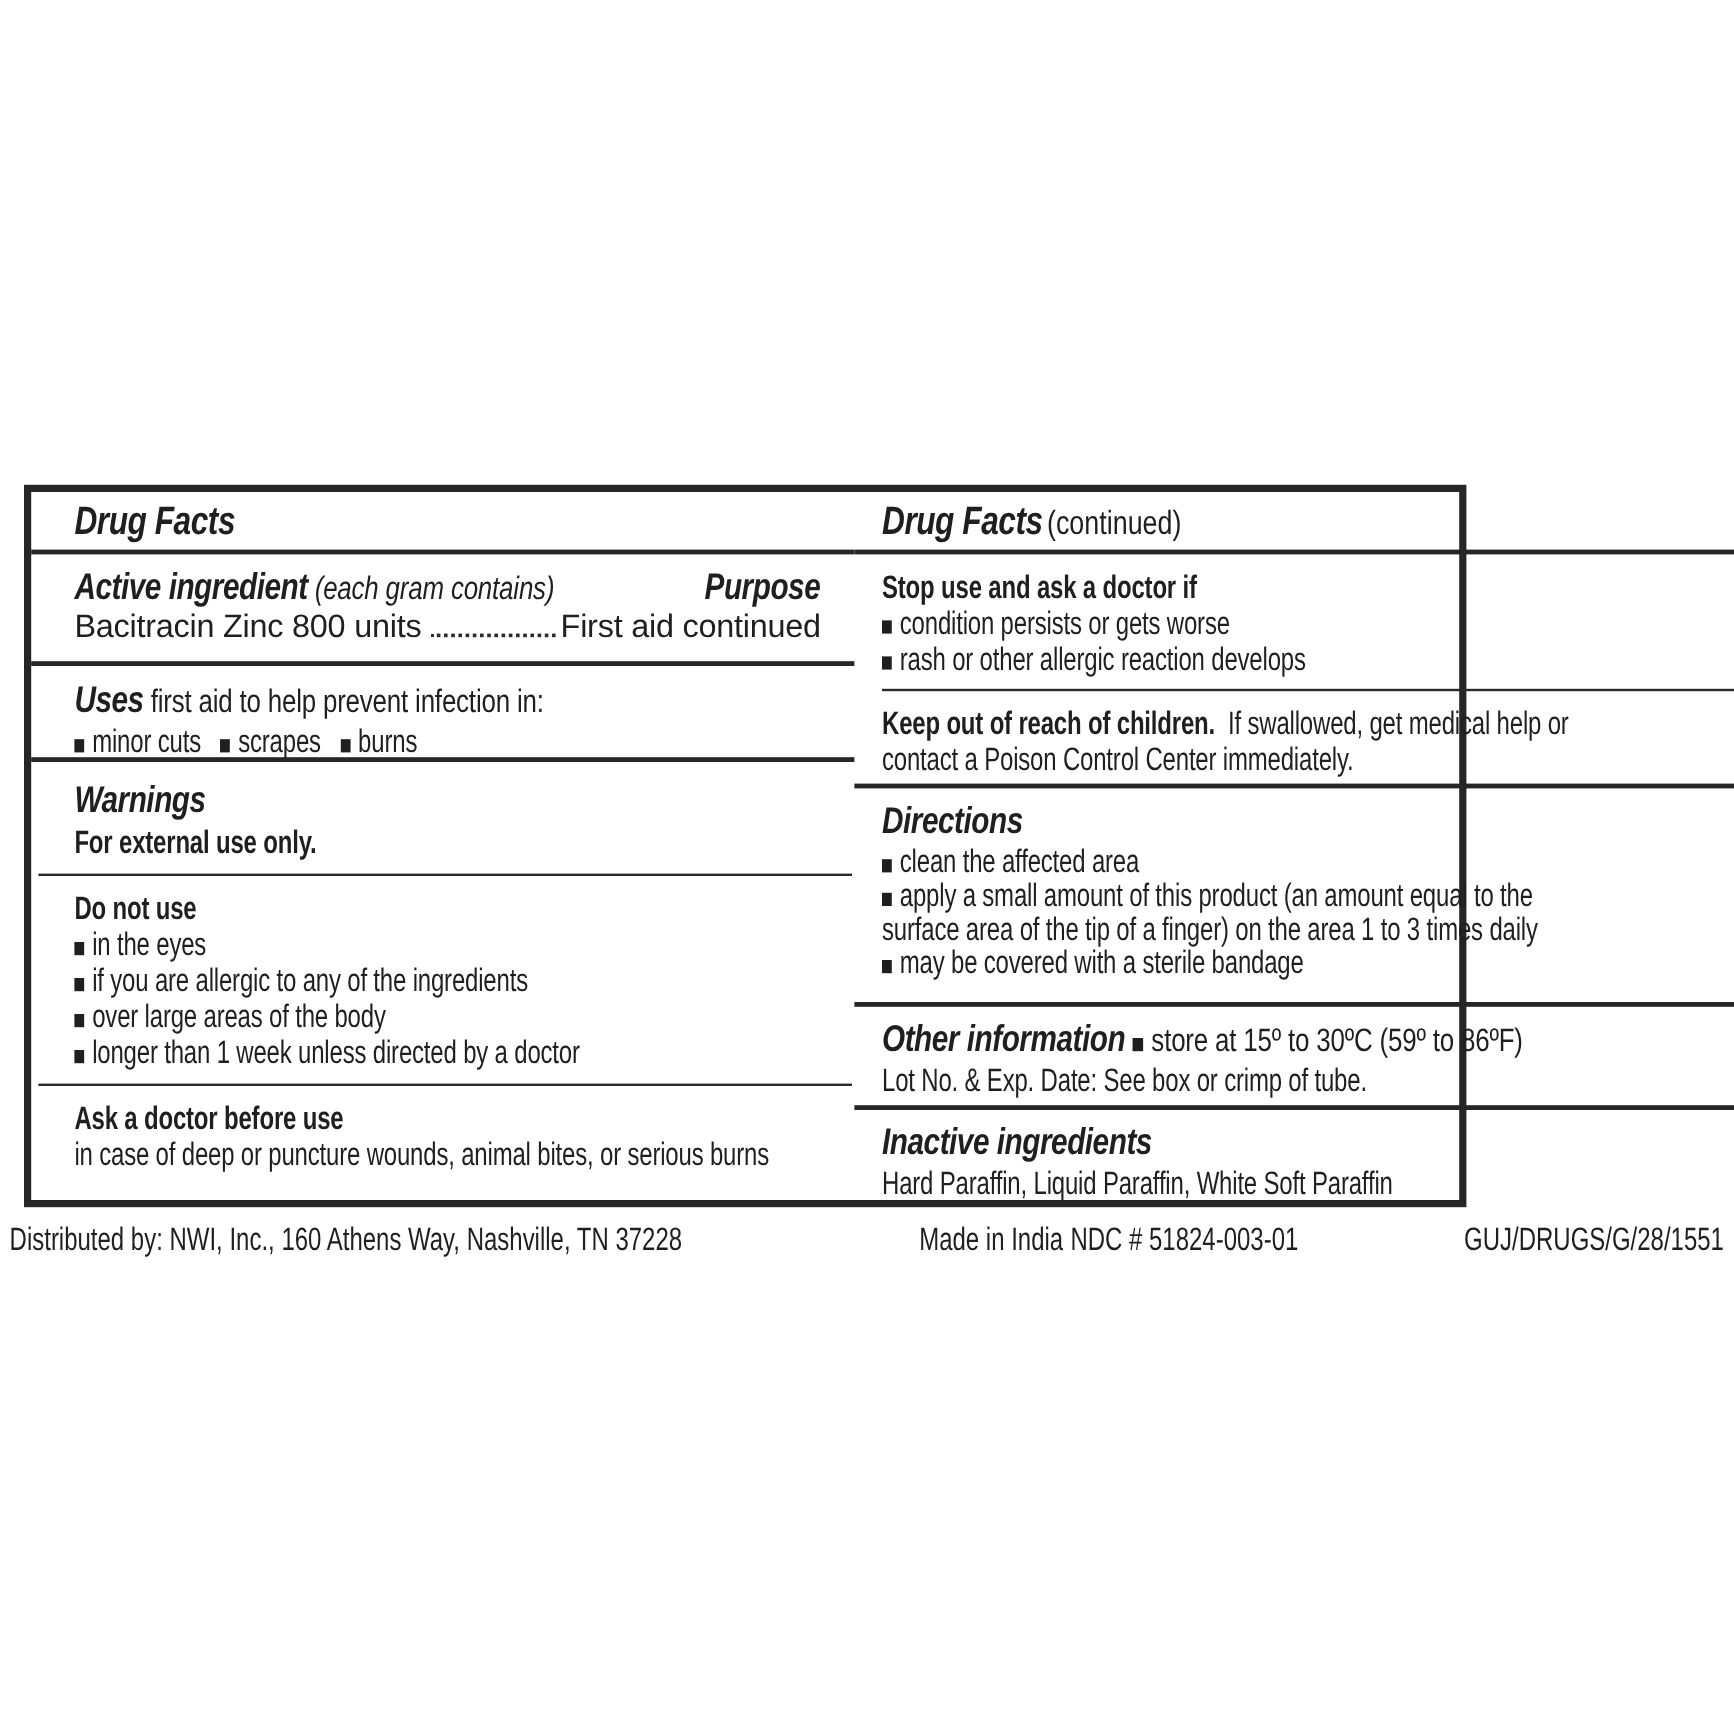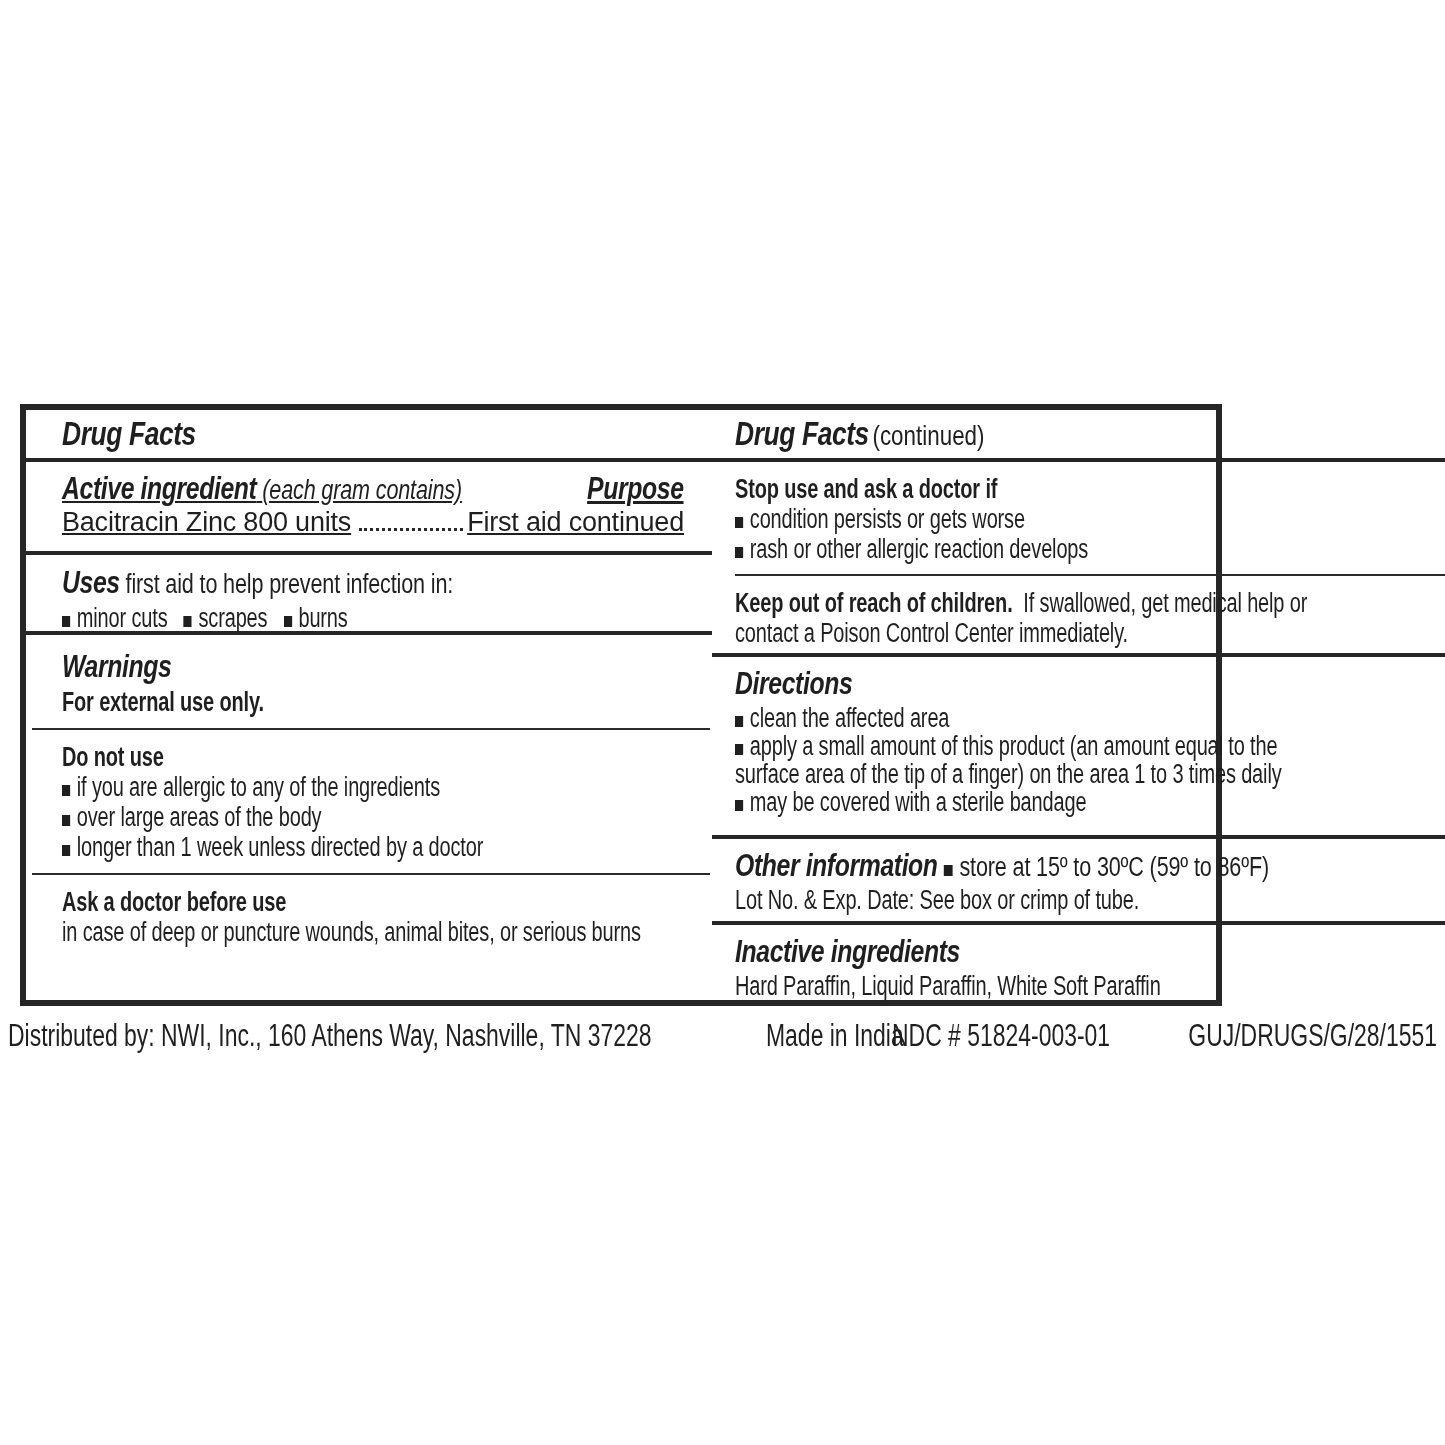--- a/index.html
+++ b/index.html
@@ -25,21 +25,21 @@
   .col-right { flex:1; }
   .v-divider { width:6px; background:#262626; }
 
   .row { box-sizing:border-box; border-bottom:4px solid #262626; }
   .row:last-child { border-bottom:none; }
   .col-left  .row { padding-left:36px; padding-right:28px; }
   .col-right .row { padding-left:23px; padding-right:30px; }
 
   
   .r-head   { height:52px; display:flex; align-items:center; }
-  .r-active { height:93px; padding-top:12px;text-decoration:underline; }
+  .r-active { height:93px; padding-top:12px; }
   .r-uses   { height:80px; padding-top:9px;  }
   .r-warn   { flex:1; padding-top:13px; }
   .r-stop   { height:195px; padding-top:12px; }
   .r-dir    { height:183px; padding-top:8px; }
   .r-other  { height:86px;  padding-top:8px; }
   .r-inact  { flex:1; padding-top:8px; }
 
   
   .line  { line-height:30px; font-size:27px; white-space:nowrap; letter-spacing:-0.2px; }
   .line-tight { line-height:28px; }
@@ -62,21 +62,21 @@
 
   
   .leader { flex:1; border-bottom:3px dotted #2a2a2a; margin:0 4px 7px 8px; }
   .dotline { display:flex; align-items:baseline; margin-top:2px; }
 
   
   .headline { line-height:38px; white-space:nowrap; }
 
   
   .footer { position:absolute; left:0; top:1006px; width:1445px; height:60px; }
-  .footer .f { position:absolute; top:12px; font-size:31px; white-space:nowrap;text-align:right; }
+  .footer .f { position:absolute; top:12px; font-size:27px; white-space:nowrap;text-align:right; }
   .f-dist { left:8px; }
   .f-made { left:766px; }
   .f-ndc  { left:892px; }
   .f-reg  { right:8px; }
 </style>
 </head>
 <body>
 
 <div class="label-box">
 
@@ -111,20 +111,21 @@
       </div>
     </div>
 
     <div class="row r-warn">
       <div class="line headline"><span class="sh cxh">Warnings</span></div>
       <div class="line"><span class="b cx">For external use only.</span></div>
 
       <hr class="hr-l">
 
       <div class="line"><span class="b cx">Do not use</span></div>
+      <div class="line"><span class="cx"><span class="sq"></span><span>in the eyes</span></span></div>
       <div class="line"><span class="cx"><span class="sq"></span><span>if you are allergic to any of the ingredients</span></span></div>
       <div class="line"><span class="cx"><span class="sq"></span><span>over large areas of the body</span></span></div>
       <div class="line"><span class="cx"><span class="sq"></span><span>longer than 1 week unless directed by a doctor</span></span></div>
 
       <hr class="hr-l">
 
       <div class="line"><span class="b cx">Ask a doctor before use</span></div>
       <div class="line"><span class="cx">in case of deep or puncture wounds, animal bites, or serious burns</span></div>
     </div>
   </div>

